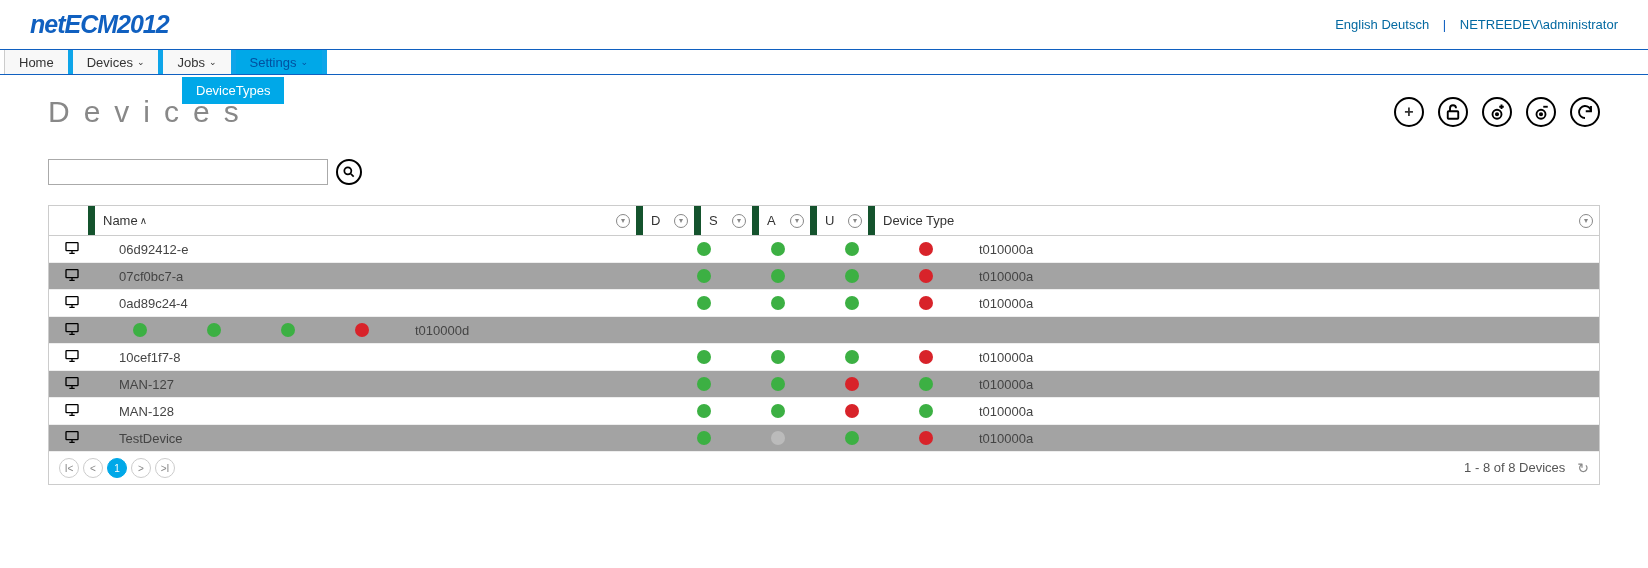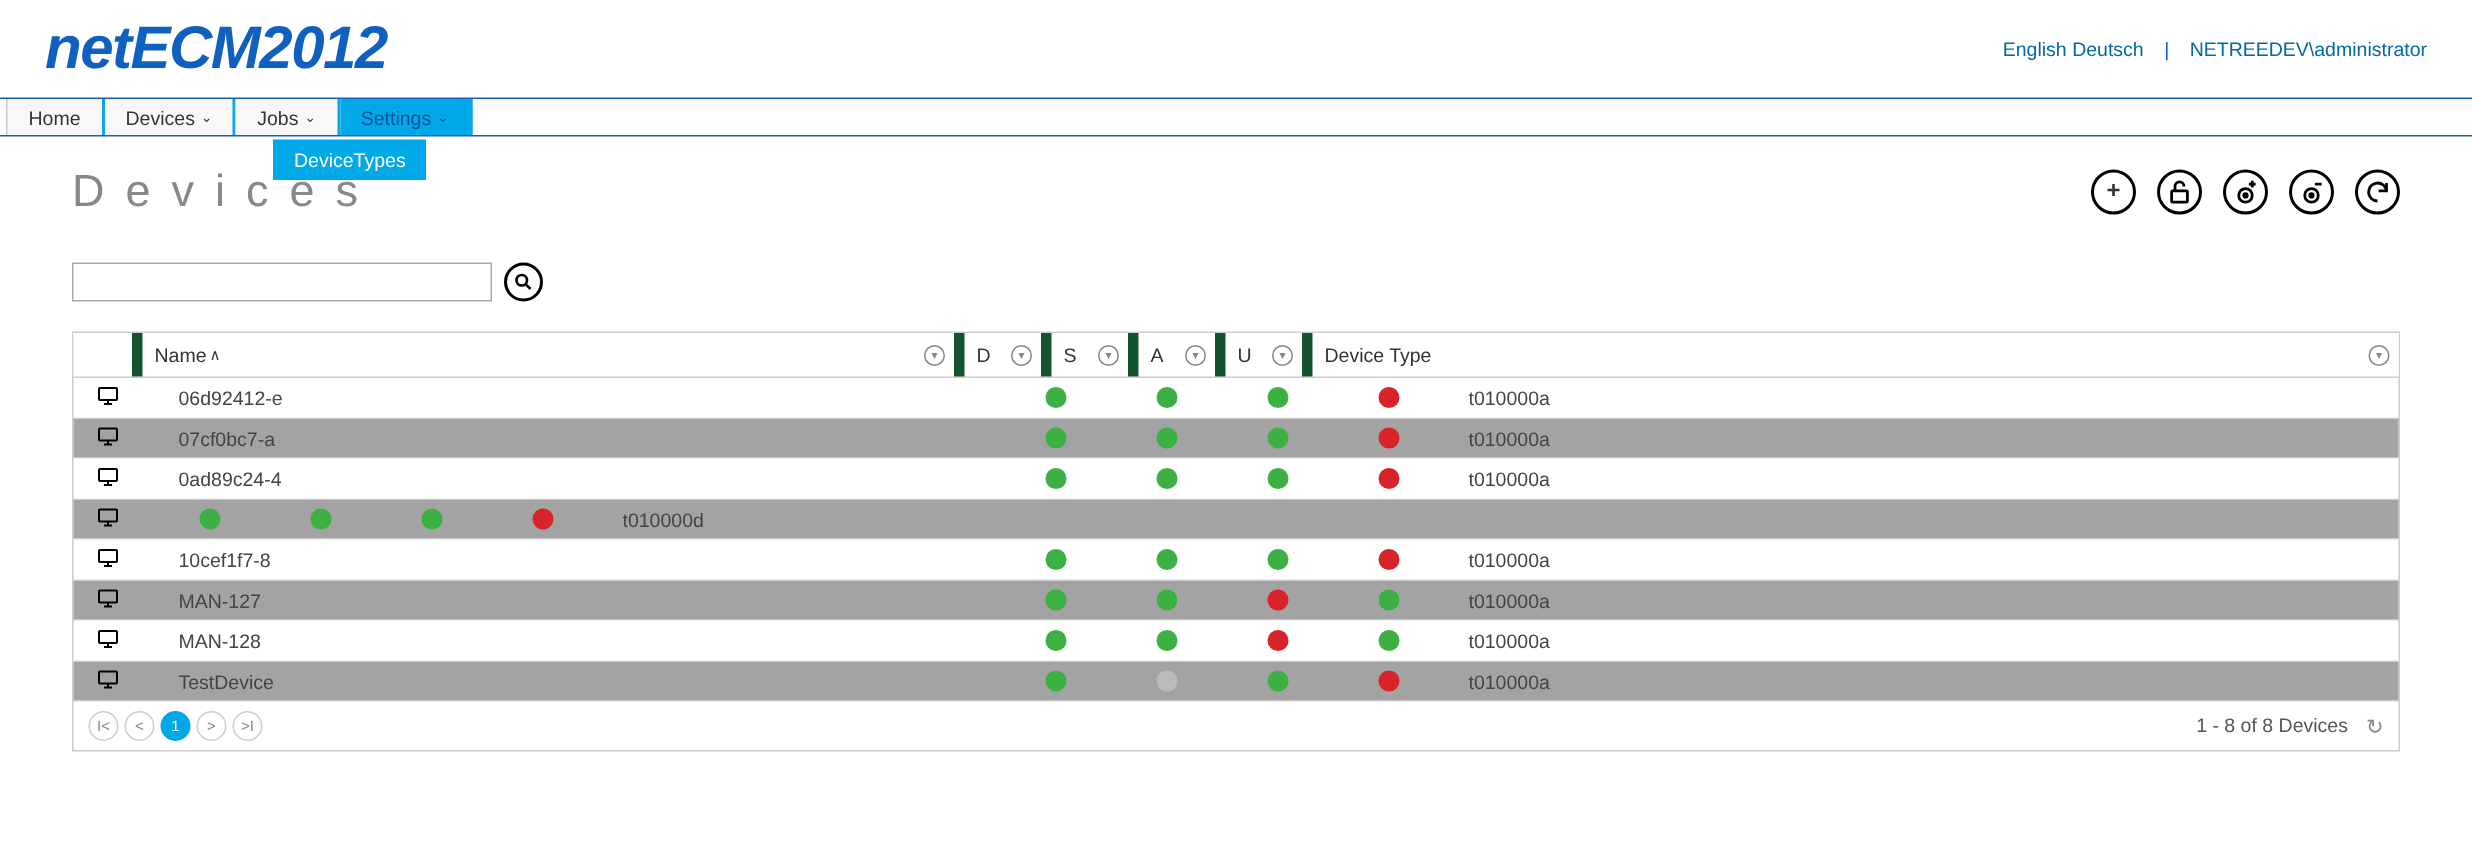--- a/index.html
+++ b/index.html
@@ -1,27 +1,27 @@
 <!DOCTYPE html>
 <html><head>
 <meta charset="utf-8">
 <style>
   * { box-sizing: border-box; margin: 0; padding: 0; }
   body { font-family: "Segoe UI", Arial, sans-serif; font-size: 13px; color: #333; background: #fff; width: 1648px; }
   
   
   .topbar { display: flex; justify-content: space-between; align-items: center; padding: 10px 30px 10px 30px; }
-  .logo { font-size: 40px; font-weight: bold; font-style: italic; color: #1060c0; letter-spacing: -1px; }
+  .logo { font-size: 25px; font-weight: bold; font-style: italic; color: #1060c0; letter-spacing: -1px; }
   .top-right { font-size: 13px; color: #1060c0; }
   .top-right a { color: #0369a1; text-decoration: none; cursor: pointer; }
   .top-right .sep { margin: 0 10px; color: #1060c0; }
   
   
   .navbar { border-top: 1px solid #1060c0; border-bottom: 1px solid #1060c0; display: flex; align-items: stretch; height: 26px; position: relative; }
-  .nav-item { padding: 0 14px; display: flex; align-items: center; border-right: 2px solid #0ea5e9; cursor: pointer; font-size: 13px; color: #333; background: #f8f8f8; }
+  .nav-item { padding: 0 14px; display: flex; align-items: center; border-right: 5px solid #0ea5e9; cursor: pointer; font-size: 13px; color: #333; background: #f8f8f8; }
   .nav-item:first-child { border-left: 1px solid #ccc; margin-left: 4px;}
   .nav-item.active { background: #00a8e8; color: #0050a0; }
   .nav-caret { margin-left: 4px; font-size: 9px; }
   .dropdown { position: absolute; top: 26px; left: 182px; background: #00a8e8; color: #fff; padding: 6px 14px; font-size: 13px; cursor: pointer; border-top: 1px solid #fff; min-width: 98px;}
   
   
   .page { padding: 20px 48px 20px 48px; }
   .page-header { display: flex; justify-content: space-between; align-items: center; margin-bottom: 30px; }
   .page-title { font-size: 30px; color: #888; letter-spacing: 14px; font-weight: 400; }
   .action-icons { display: flex; gap: 14px; }

